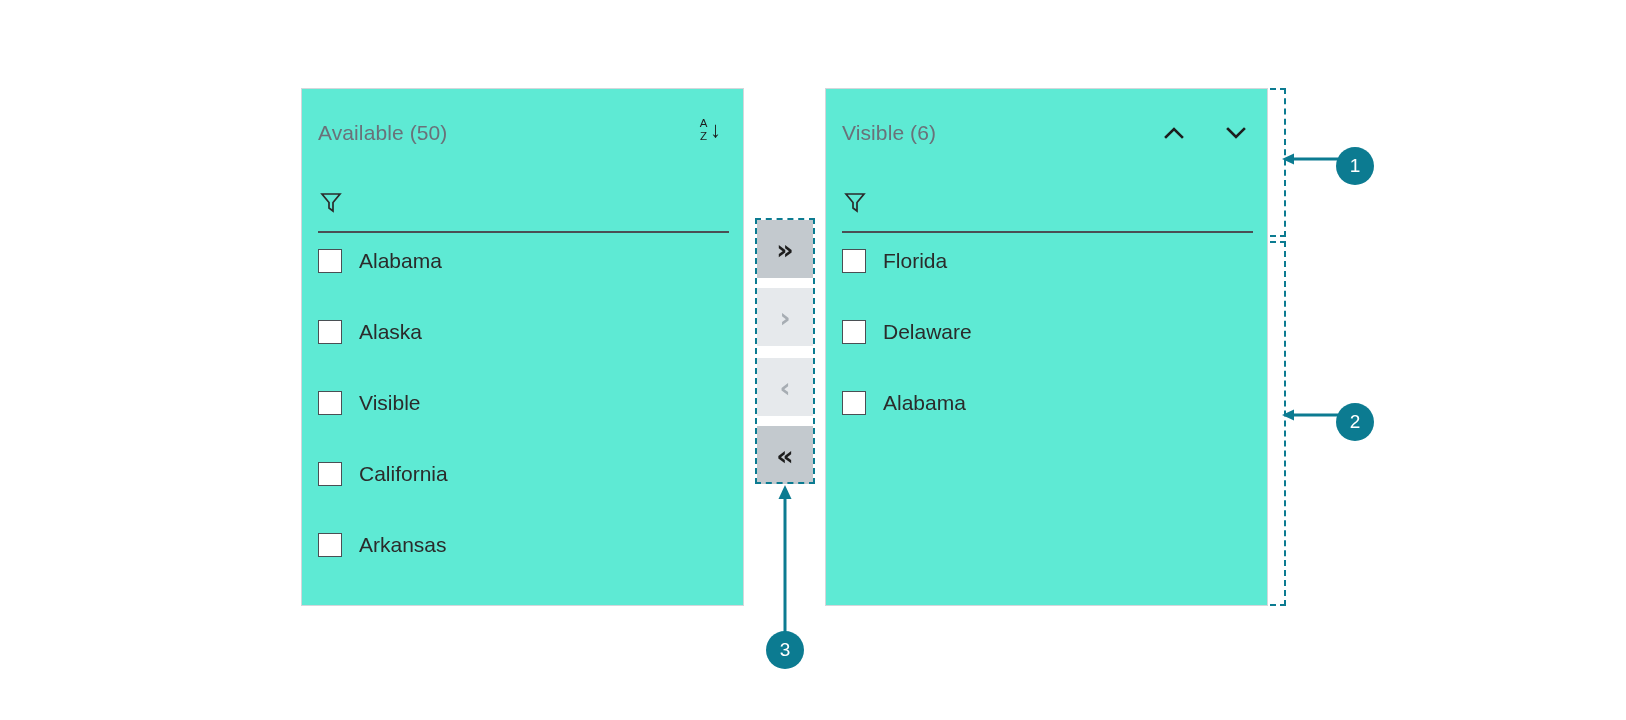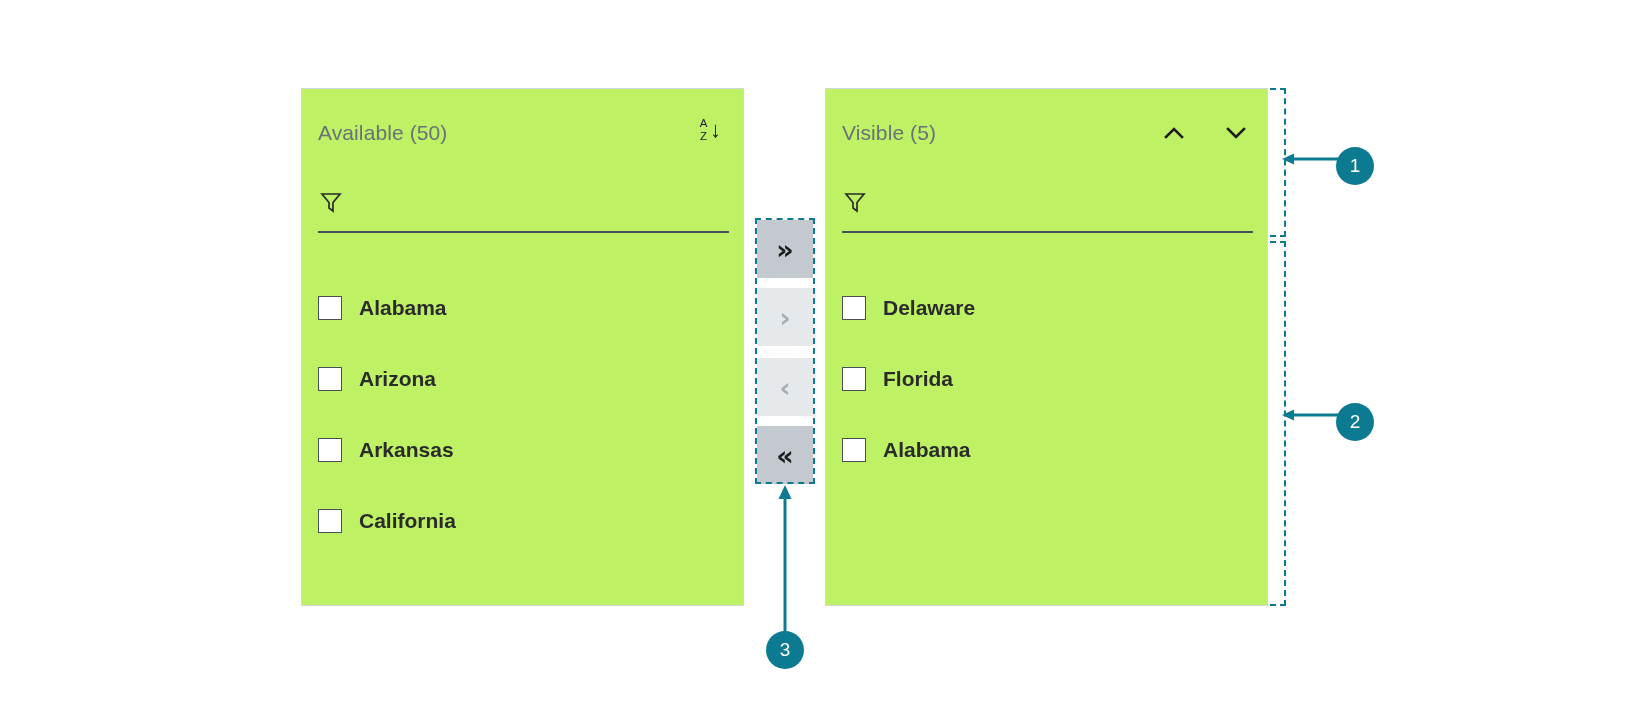--- a/index.html
+++ b/index.html
@@ -9,21 +9,21 @@
     background:#ffffff;
     font-family:"Liberation Sans", sans-serif;
     overflow:hidden;
     position:relative;
   }
   .stage{position:absolute;left:0;top:0;width:1626px;height:720px;}
 
   
   .panel{
     position:absolute;
-    background:#bef264;
+    background:#5eead4;
     border:1px solid #d3d7db;
     box-sizing:border-box;
   }
   #panel-available{left:301px;top:88px;width:443px;height:518px;}
   #panel-visible{left:825px;top:88px;width:443px;height:518px;}
 
   .panel-header{
     position:absolute;left:0;top:0;width:100%;height:90px;
     box-sizing:border-box;
   }
@@ -75,24 +75,23 @@
     font-family:"Liberation Sans", sans-serif;
     font-size:18px;color:#1d1d1d;padding:0;
   }
 
   
   .list{
     position:absolute;left:0;top:160px;width:100%;
   }
   .list-item{
     position:relative;height:71px;
-    display:flex;align-items:flex-end;
+    display:flex;align-items:flex-start;
     padding-left:16px;box-sizing:border-box;
     cursor:pointer;
-    font-weight:bold;
   }
   .cbox{
     width:24px;height:24px;
     border:1.6px solid #4a4f54;
     box-sizing:border-box;
     background:#fff;
     flex:0 0 auto;
   }
   .item-label{
     margin-left:17px;
@@ -182,29 +181,33 @@
       </div>
     </div>
 
     <div class="list" id="available-list">
         <div class="list-item">
           <span class="cbox"></span>
           <span class="item-label">Alabama</span>
         </div>
         <div class="list-item">
           <span class="cbox"></span>
-          <span class="item-label">Arizona</span>
+          <span class="item-label">Alaska</span>
+        </div>
+        <div class="list-item">
+          <span class="cbox"></span>
+          <span class="item-label">Visible</span>
+        </div>
+        <div class="list-item">
+          <span class="cbox"></span>
+          <span class="item-label">California</span>
         </div>
         <div class="list-item">
           <span class="cbox"></span>
           <span class="item-label">Arkansas</span>
-        </div>
-        <div class="list-item">
-          <span class="cbox"></span>
-          <span class="item-label">California</span>
         </div>
       </div>
   </div>
 
   <div id="transfer-col">
     <button class="tbtn enabled" id="btn-all-right">
       <span class="glyph">»</span>
     </button>
     <button class="tbtn disabled" id="btn-right">
       <span class="glyph">›</span>
@@ -214,21 +217,21 @@
     </button>
     <button class="tbtn enabled" id="btn-all-left">
       <span class="glyph">«</span>
     </button>
   </div>
   <div class="dash-box" id="dash-transfer"></div>
 
   <div class="panel" id="panel-visible">
 
     <div class="panel-header">
-      <div class="panel-title">Visible (5)</div>
+      <div class="panel-title">Visible (6)</div>
 
       <div class="header-actions">
         <div class="hdr-btn">
           <svg class="chev" width="30" height="30" viewBox="0 0 30 30" aria-hidden="true">
             <path d="M7 19 L15 11 L23 19" fill="none" stroke="#1d1d1d" stroke-width="2.6" stroke-linecap="square" stroke-linejoin="miter"></path>
           </svg>
         </div>
         <div class="hdr-btn">
           <svg class="chev" width="30" height="30" viewBox="0 0 30 30" aria-hidden="true">
             <path d="M7 11 L15 19 L23 11" fill="none" stroke="#1d1d1d" stroke-width="2.6" stroke-linecap="square" stroke-linejoin="miter"></path>
@@ -245,25 +248,25 @@
       </span>
       <div class="filter-input">
         <input class="filter-field" type="text" placeholder="" style="">
         <div class="filter-underline"></div>
       </div>
     </div>
 
     <div class="list" id="visible-list">
         <div class="list-item">
           <span class="cbox"></span>
+          <span class="item-label">Florida</span>
+        </div>
+        <div class="list-item">
+          <span class="cbox"></span>
           <span class="item-label">Delaware</span>
-        </div>
-        <div class="list-item">
-          <span class="cbox"></span>
-          <span class="item-label">Florida</span>
         </div>
         <div class="list-item">
           <span class="cbox"></span>
           <span class="item-label">Alabama</span>
         </div>
       </div>
   </div>
 
   <div class="dash-box" id="dash-header-region"></div>
   <div class="dash-box" id="dash-list-region"></div>

